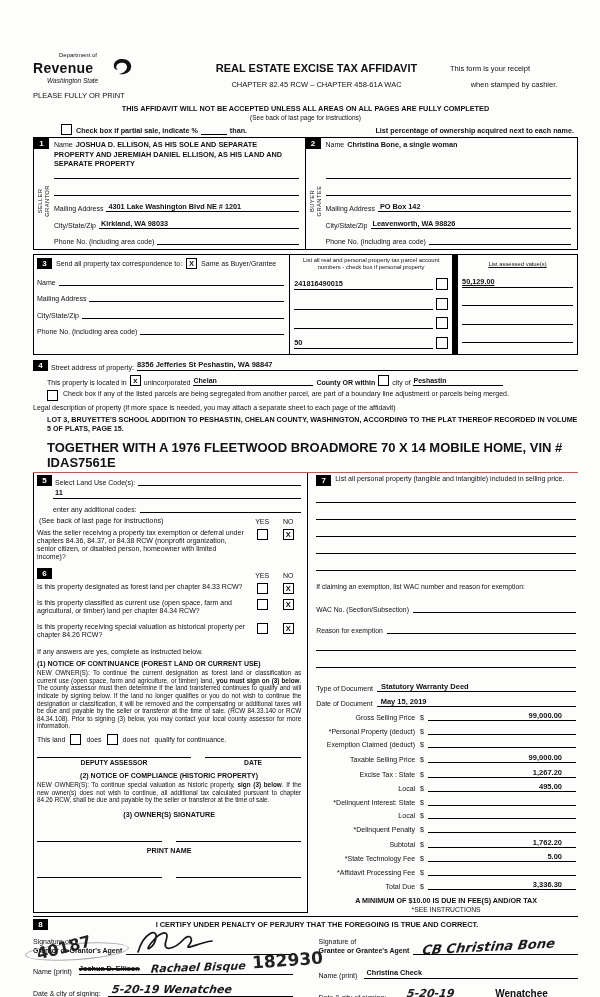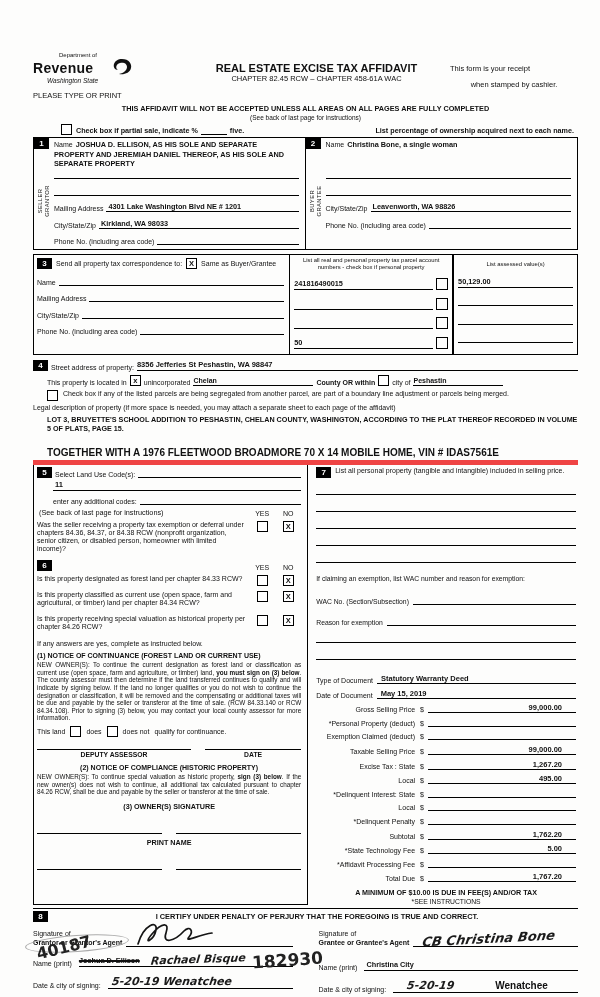--- a/index.html
+++ b/index.html
@@ -7,21 +7,21 @@
         font-family:"Liberation Sans",sans-serif;color:#111;box-sizing:border-box;
         padding:52px 22px 0 33px;}
   .b{font-weight:bold;}
   
   .hdr{display:grid;grid-template-columns:150px 1fr 128px;column-gap:4px;}
   .logo{line-height:1;}
   .logo-dept{font-size:6px;margin-left:26px;}
   .logo-rev{font-size:14px;font-weight:bold;letter-spacing:0.3px;display:flex;align-items:center;gap:18px;}
   .logo-state{font-size:6.5px;margin-left:14px;font-style:italic;}
   .title{font-size:11px;font-weight:bold;text-align:center;margin-top:10px;}
-  .chapter{font-size:7.5px;text-align:center;}
+  .chapter{font-size:7.5px;text-align:center;margin-top:6px;}
   .receipt{font-size:7.5px;text-align:left;margin-top:12px;}
   .receipt2{font-size:7.5px;text-align:center;margin-top:7px;}
   .ptp{font-size:7.5px;margin-top:7px;}
   .notice{font-size:7.3px;font-weight:bold;text-align:center;margin-top:5px;}
   .seeback{font-size:6.5px;text-align:center;margin-top:1px;}
   
   .cb{display:inline-block;width:9px;height:9px;border:1px solid #000;font-size:7.5px;font-weight:bold;
       line-height:9px;text-align:center;vertical-align:-1px;background:#fff;flex:none;}
   .ul{display:inline-block;border-bottom:1px solid #000;height:9px;}
   .badge{display:inline-block;background:#000;color:#fff;font-weight:bold;font-size:8px;
@@ -39,31 +39,31 @@
   .pfields{flex:1;padding:2px 6px 4px 2px;font-size:7px;}
   .frow{display:flex;align-items:flex-end;margin-top:6.5px;}
   .frow .lbl{white-space:nowrap;margin-right:3px;}
   .frow .val{flex:1;border-bottom:1px solid #000;font-weight:bold;font-size:7.3px;padding:0 0 0 2px;min-height:9px;}
   .nameblock{line-height:9.5px;min-height:38px;border-bottom:1px solid #000;}
   .nameblock .lbl{margin-right:3px;}
   
   .s3{display:flex;border:1.5px solid #000;margin-top:4px;}
   .s3a{width:47%;padding:3px 5px 5px 3px;box-sizing:border-box;font-size:7px;}
   .s3b{width:30%;border-left:1px solid #000;padding:2px 4px 5px 4px;box-sizing:border-box;}
-  .s3c{width:23%;border-left:2px solid #000000;padding:2px 4px 5px 4px;box-sizing:border-box;}
+  .s3c{width:23%;border-left:6px solid #000000;padding:2px 4px 5px 4px;box-sizing:border-box;text-decoration:underline;}
   .s3head{display:flex;align-items:center;gap:4px;}
   .s3colhead{font-size:5.9px;text-align:center;line-height:6.8px;}
   .prow{display:flex;align-items:flex-end;margin-top:7.5px;justify-content:flex-end;}
   .pval{flex:1;border-bottom:1px solid #000;font-weight:bold;font-size:7.3px;min-height:10px;}
   .pcb{width:10px;height:10px;border:1px solid #000;margin-left:3px;flex:none;}
   
   .s4{margin-top:5px;font-size:7px;}
   .s4row{display:flex;align-items:flex-end;gap:3px;}
   .legal{font-size:7.2px;font-weight:bold;margin:4px 0 0 14px;line-height:9px;}
-  .together{font-size:10px;font-weight:bold;margin-top:14px;padding:0 0 2px 14px;border-bottom:5px solid #ef4444;}
+  .together{font-size:13px;font-weight:bold;margin-top:7px;padding:0 0 2px 14px;border-bottom:1px solid #ef4444;}
   
   .main{display:flex;align-items:stretch;}
   .mleft{width:50.5%;border:1px solid #000;border-top:none;box-sizing:border-box;
          padding:2px 6px 4px 3px;font-size:7px;}
   .mright{width:49.5%;box-sizing:border-box;padding:2px 2px 0 8px;font-size:7px;}
   .ynhead{display:flex;align-items:flex-end;margin-top:3px;}
   .yncell{width:26px;text-align:center;font-size:7px;flex:none;}
   .qrow{display:flex;align-items:flex-start;margin-top:4px;line-height:8.3px;}
   .qtext{flex:1;padding-right:4px;}
   .ctr{text-align:center;}
@@ -112,57 +112,57 @@
       <div class="logo-dept">Department of</div>
       <div class="logo-rev">
         <span>Revenue</span>
         <span>
           <svg width="22" height="18" viewBox="0 0 22 18">
               <path d="M11 1 C18 1 21 6 20 10 C19 15 13 17 8 16 C13 15 16 12 16 9 C16 5 12 4 9 5 C5 6 4 10 7 12 C4 12 2 9 3 6 C4 3 7 1 11 1 Z" fill="#111"></path>
             </svg>
         </span>
       </div>
       <div class="logo-state">Washington State</div>
-      <div class="ptp">PLEASE TYPE OR PRINT</div>
+      <div class="ptp">PLEASE FULLY OR PRINT</div>
     </div>
     <div>
       <div class="title">REAL ESTATE EXCISE TAX AFFIDAVIT</div>
       <div class="chapter">CHAPTER 82.45 RCW – CHAPTER 458-61A WAC</div>
     </div>
     <div>
       <div class="receipt">This form is your receipt</div>
       <div class="receipt2">when stamped by cashier.</div>
     </div>
   </div>
   <div class="notice">THIS AFFIDAVIT WILL NOT BE ACCEPTED UNLESS ALL AREAS ON ALL PAGES ARE FULLY COMPLETED</div>
   <div class="seeback">(See back of last page for instructions)</div>
 
   <div class="partial">
     <span class="cb" style="margin-right:4px;"></span>
     <span>Check box if partial sale, indicate %</span>
     <span class="ul" style="width:26px;margin:0 3px;"></span>
-    <span>five.</span>
+    <span>than.</span>
     <span style="flex:1;"></span>
     <span style="margin-right:4px;">List percentage of ownership acquired next to each name.</span>
   </div>
 
   <div class="party-box">
     <div class="party left">
       <div class="pside">
         <span class="badge">1</span>
         <div class="vwrap">
             <div class="vtext">
           <div>SELLER</div>
               <div>GRANTOR</div>
         </div>
           </div>
       </div>
       <div class="pfields">
         <div class="nameblock">
-          <span class="lbl">Name</span><span class="b" style="font-size:7.3px;">JOSHUA D. ELLISON, AS HIS SOLE AND SEPARATE PROPERTY AND JEREMIAH DANIEL THEREOF, AS HIS SOLE AND SEPARATE PROPERTY</span>
+          <span class="lbl">Name</span><span class="b" style="font-size:7.3px;">JOSHUA D. ELLISON, AS HIS SOLE AND SEPARATE PROPERTY AND JEREMIAH DANIEL ELLISON, AS HIS LAND AND SEPARATE PROPERTY</span>
         </div>
         <div class="frow">
             <span class="val"></span>
           </div>
         <div class="frow">
             <span class="lbl">Mailing Address</span>
             <span class="val">4301 Lake Washington Blvd NE # 1201</span>
           </div>
         <div class="frow">
             <span class="lbl">City/State/Zip</span>
@@ -183,20 +183,24 @@
               <div>GRANTEE</div>
         </div>
           </div>
       </div>
       <div class="pfields">
         <div class="nameblock">
           <span class="lbl">Name</span><span class="b" style="font-size:7.3px;">Christina Bone, a single woman</span>
         </div>
         <div class="frow">
             <span class="val"></span>
+          </div>
+        <div class="frow">
+            <span class="lbl">Mailing Address</span>
+            <span class="val">PO Box 142</span>
           </div>
         <div class="frow">
             <span class="lbl">City/State/Zip</span>
             <span class="val">Leavenworth, WA 98826</span>
           </div>
         <div class="frow">
             <span class="lbl">Phone No. (including area code)</span>
             <span class="val" style="font-weight:normal;"></span>
           </div>
       </div>
@@ -448,21 +452,21 @@
           <span class="taxval">5.00</span>
         </div>
       <div class="taxrow">
           <span class="taxlabel">*Affidavit Processing Fee</span>
           <span class="dollar">$</span>
           <span class="taxval"></span>
         </div>
       <div class="taxrow">
           <span class="taxlabel">Total Due</span>
           <span class="dollar">$</span>
-          <span class="taxval">1,767.20</span>
+          <span class="taxval">3,336.30</span>
         </div>
 
       <div class="b ctr" style="margin-top:6px;font-size:7.2px;">A MINIMUM OF $10.00 IS DUE IN FEE(S) AND/OR TAX</div>
       <div class="ctr" style="margin-top:1px;font-size:6.8px;">*SEE INSTRUCTIONS</div>
     </div>
   </div>
 
   <div class="s8">
     <div class="s8head">
       <span class="badge">8</span>
@@ -502,21 +506,21 @@
             <div>Signature of</div>
             <div class="b">Grantee or Grantee's Agent</div>
           </span>
           <span class="sigfield">
             <span class="hw" style="position:absolute;left:10px;bottom:0;font-size:13px;transform:skewX(-12deg) rotate(-3deg);">CB Christina Bone</span>
           </span>
         </div>
         <div class="sigrow" style="margin-top:9px;">
           <span class="lbl" style="margin-right:3px;">Name (print)</span>
           <span class="sigfield" style="height:14px;">
-            <span class="b" style="position:absolute;left:2px;bottom:1px;font-size:7.3px;">Christina City</span>
+            <span class="b" style="position:absolute;left:2px;bottom:1px;font-size:7.3px;">Christina Check</span>
           </span>
         </div>
         <div class="sigrow" style="margin-top:7px;">
           <span class="lbl" style="margin-right:3px;">Date &amp; city of signing:</span>
           <span class="sigfield" style="height:14px;">
             <span class="hw" style="position:absolute;left:14px;bottom:0;font-size:11px;">5-20-19</span>
             <span class="b" style="position:absolute;left:102px;bottom:1px;font-size:10px;">Wenatchee</span>
           </span>
         </div>
       </div>

